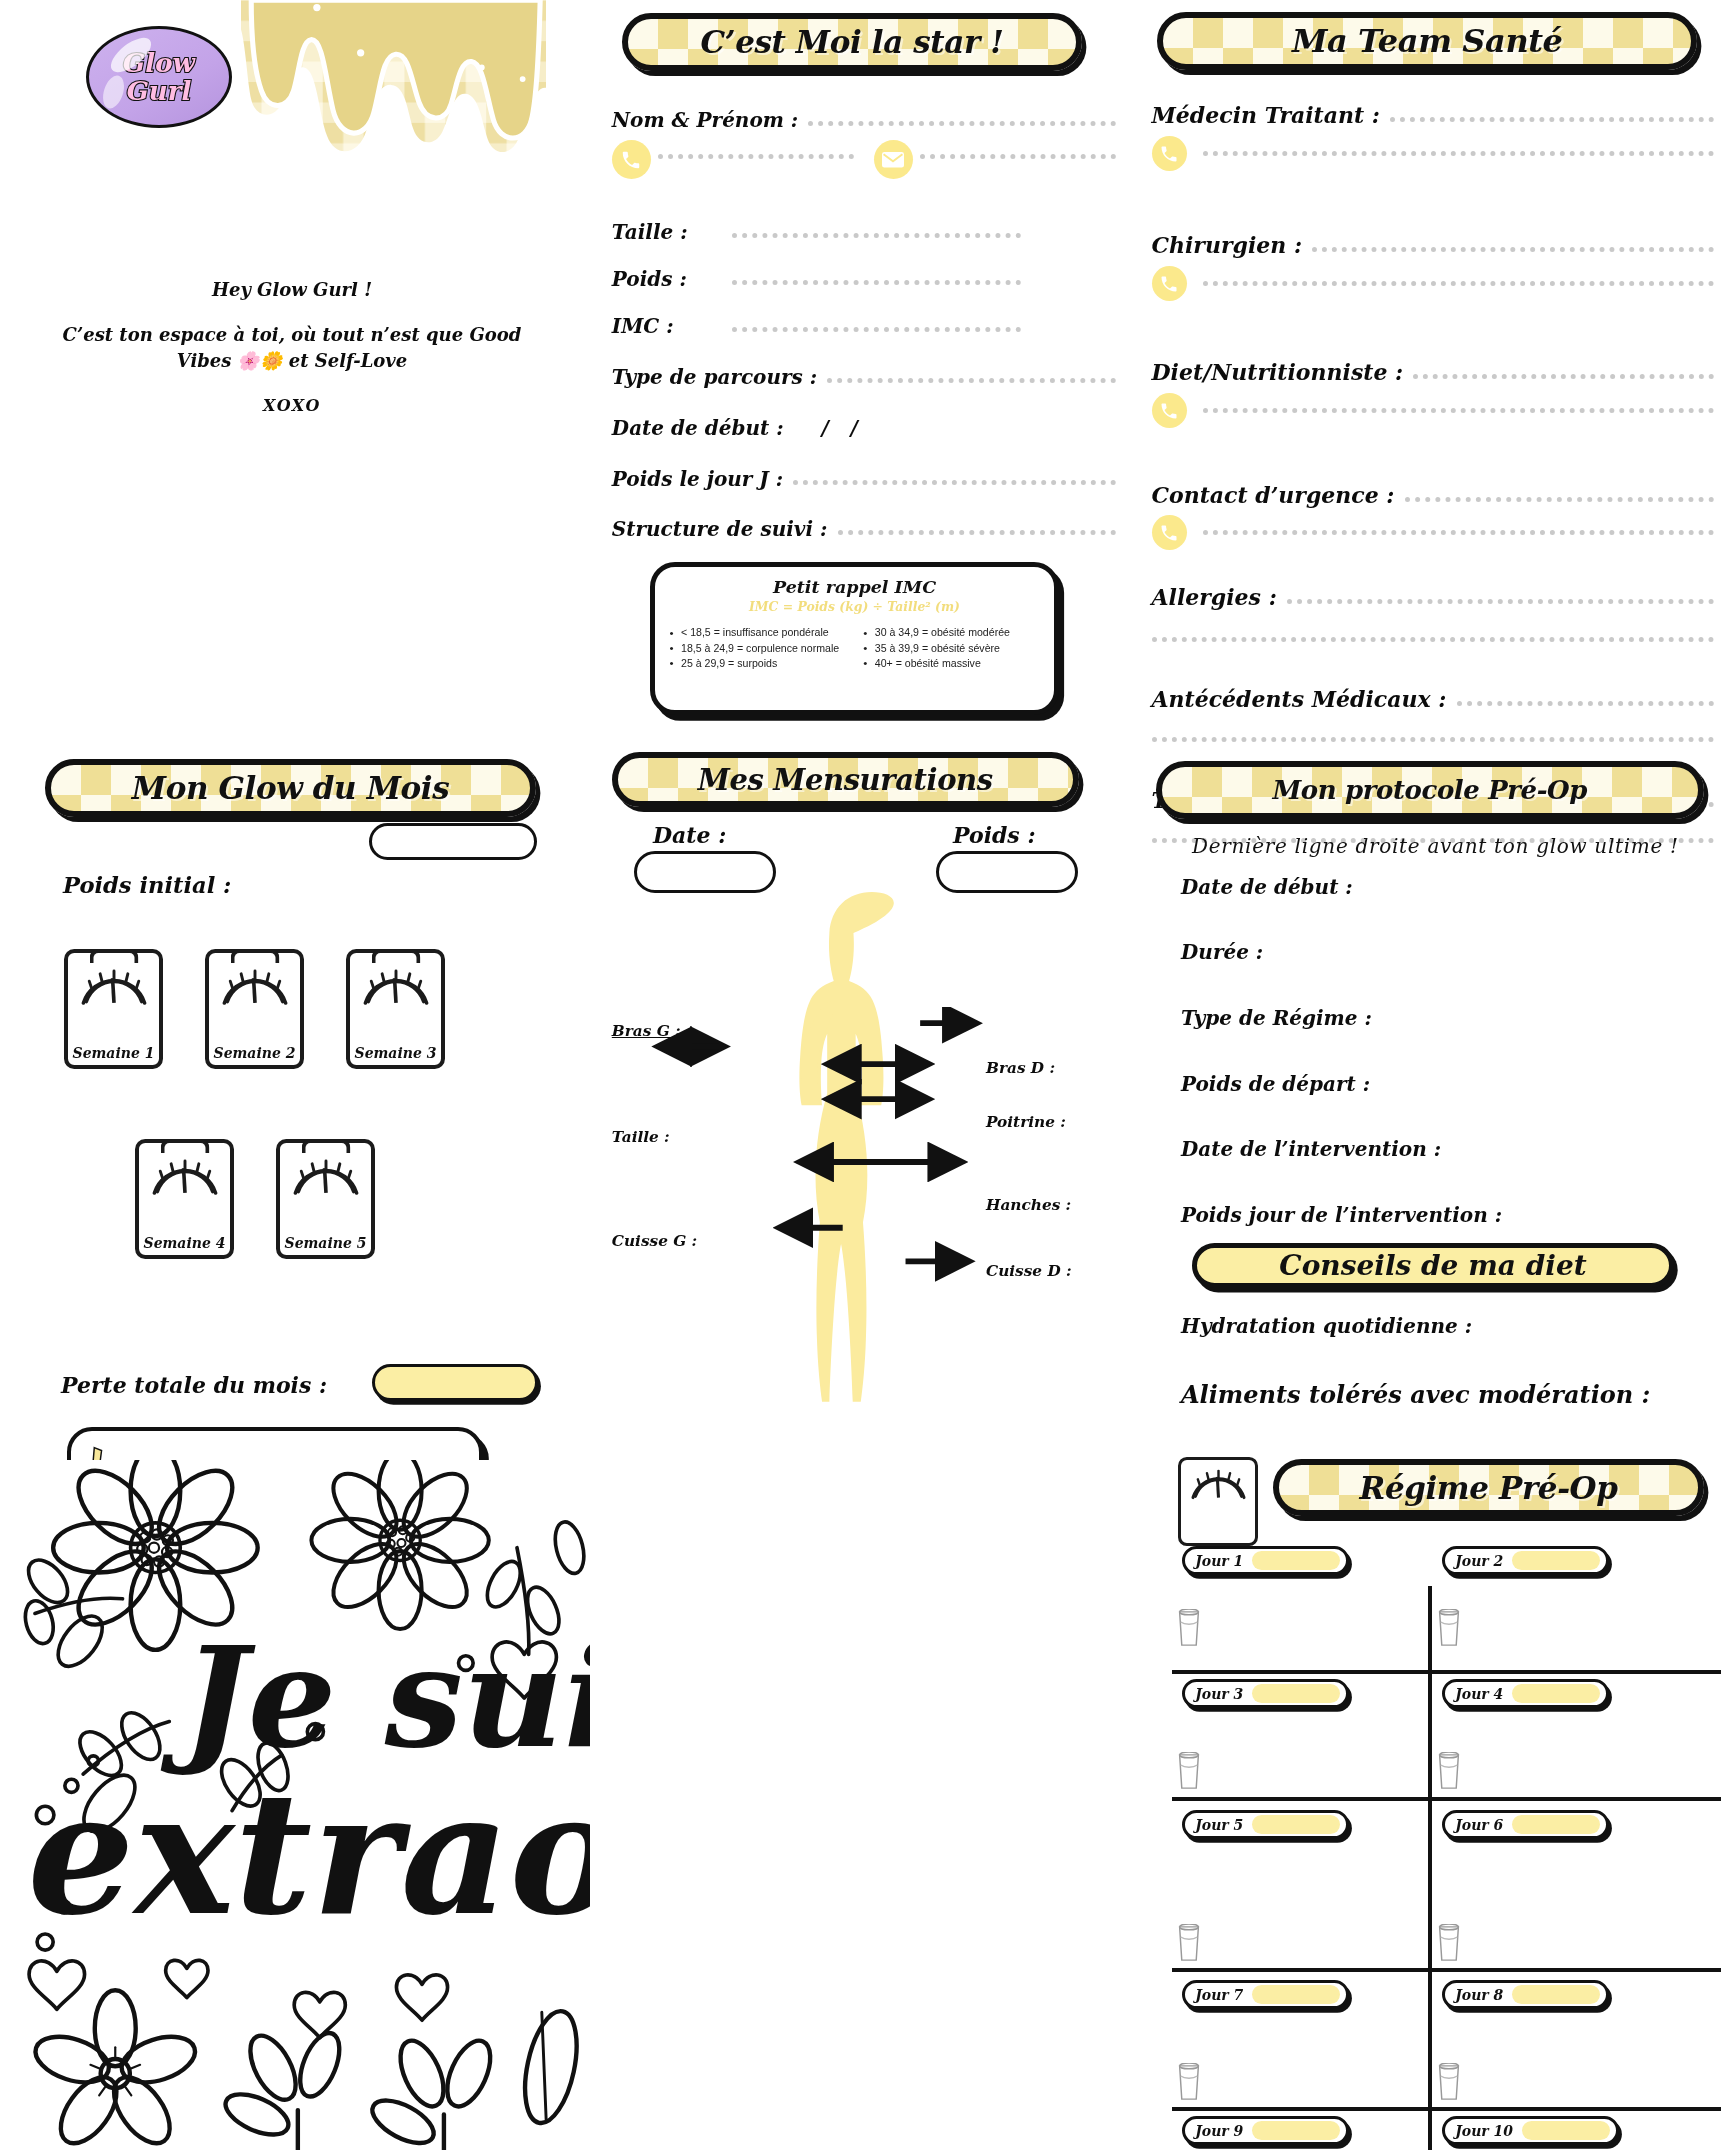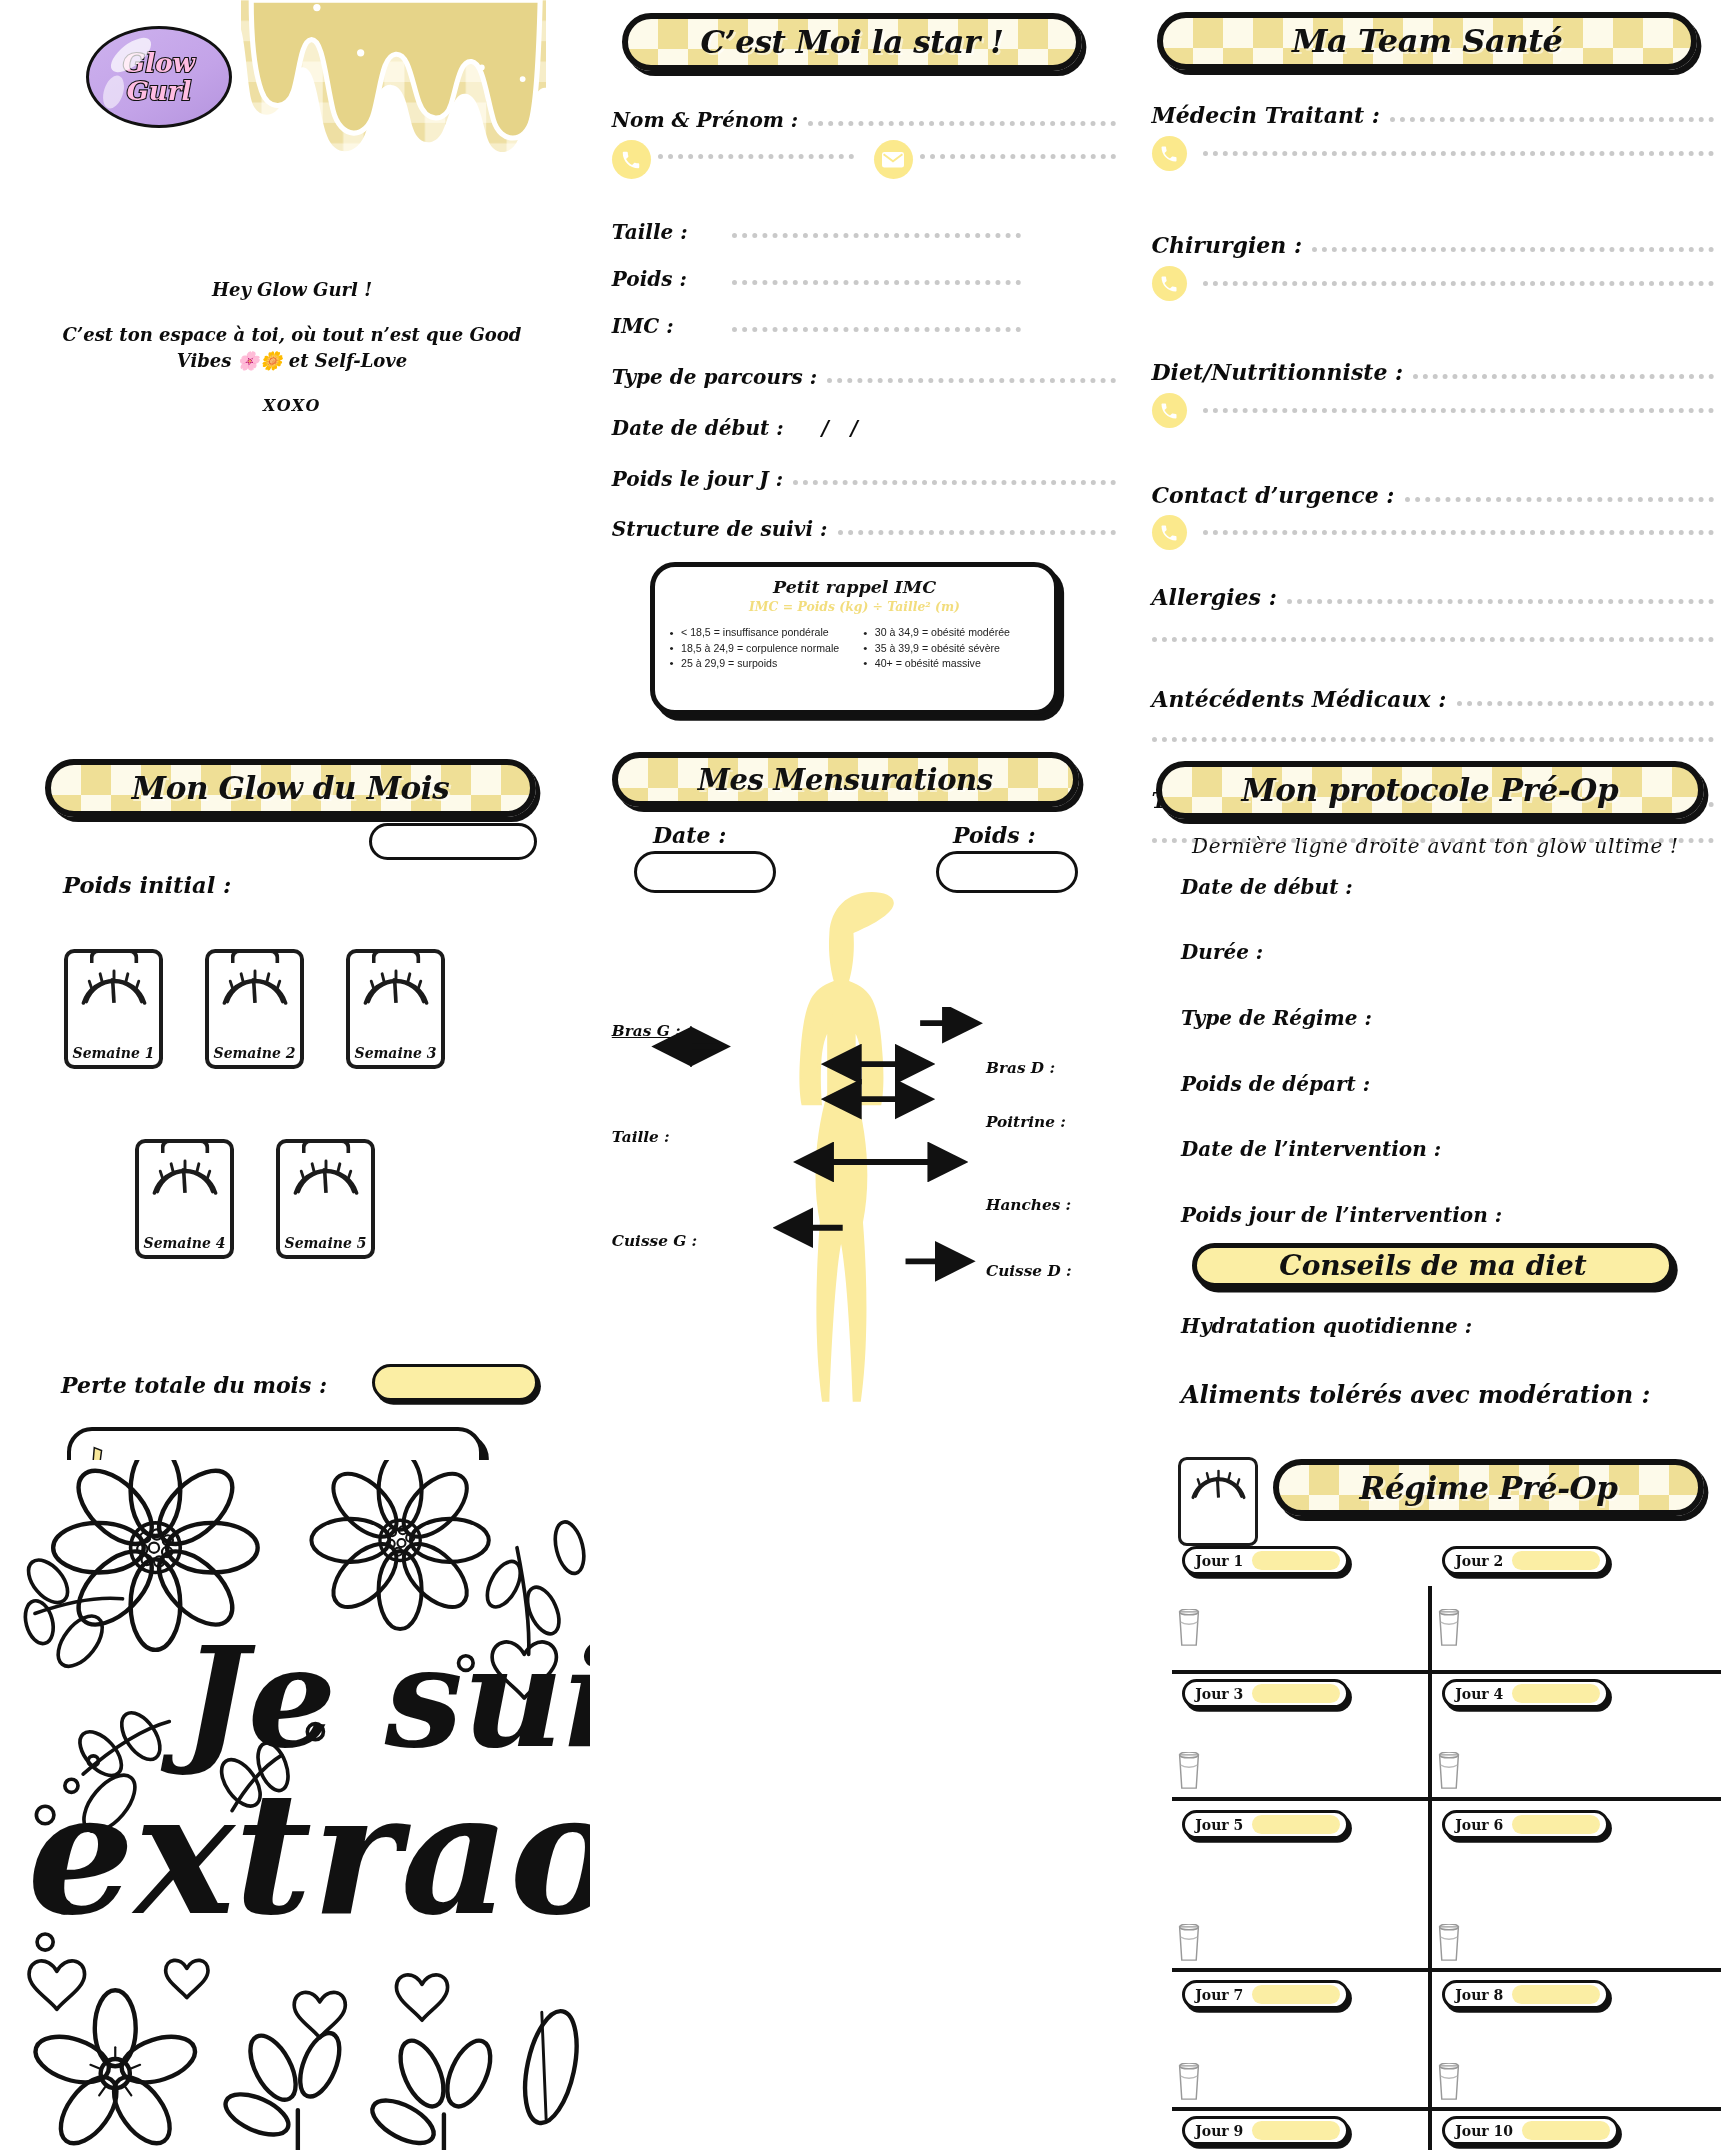--- a/index.html
+++ b/index.html
@@ -169,21 +169,21 @@
     position:absolute;
     font-family:"DejaVu Serif",serif;
   }
   .daytag{
     display:inline-flex; align-items:center;
     border:3.7px solid #111; border-radius:22px; background:#fff;
     box-shadow:2.9px 3.7px 0 #111;
     height:29px; padding-left:10.2px;
   }
   .daytag span{
-    font-weight:bold; font-size:14px; color:#111; white-space:nowrap;
+    font-weight:bold; font-style:italic; font-size:14px; color:#111; white-space:nowrap;
   }
   .daytag i{
     display:block; width:88px; height:19px; border-radius:11.7px;
     background:#fbeea4; margin:0 5.8px 0 8.8px;
   }
   .glass{ width:26px;height:39px; }
 
   .gridline{ position:absolute; background:#111; }
 
   
@@ -688,21 +688,21 @@
   </div>
   <div class="dots" style="position:absolute;left:1.5px;top:737px;width:562px;"></div>
 
   <div class="row" style="position:absolute;left:1.5px;top:787px;width:562px;">
     <span class="lbl" style="font-size:22px;">Traitements :</span>
     <span class="dots"></span>
   </div>
   <div class="dots" style="position:absolute;left:1.5px;top:838px;width:562px;"></div>
 
   <div class="pill" style="position:absolute;left:5.8px;top:761px;width:548px;height:58px;">
-    <span class="ptxt" style="font-size:31px;text-align:center;">Mon protocole Pré-Op</span>
+    <span class="ptxt" style="font-size:26px;text-align:center;">Mon protocole Pré-Op</span>
   </div>
 
   <div class="script" style="position:absolute;left:42px;top:834px;">Dernière ligne droite avant ton glow ultime !</div>
 
   <div class="lbl" style="position:absolute;left:31px;top:875px;font-size:20px;">Date de début :</div>
   <div class="lbl" style="position:absolute;left:31px;top:940px;font-size:20px;">Durée :</div>
   <div class="lbl" style="position:absolute;left:31px;top:1006px;font-size:20px;">Type de Régime :</div>
   <div class="lbl" style="position:absolute;left:31px;top:1072px;font-size:20px;">Poids de départ :</div>
   <div class="lbl" style="position:absolute;left:31px;top:1137px;font-size:20px;">Date de l’intervention :</div>
   <div class="lbl" style="position:absolute;left:31px;top:1203px;font-size:20px;">Poids jour de l’intervention :</div>

